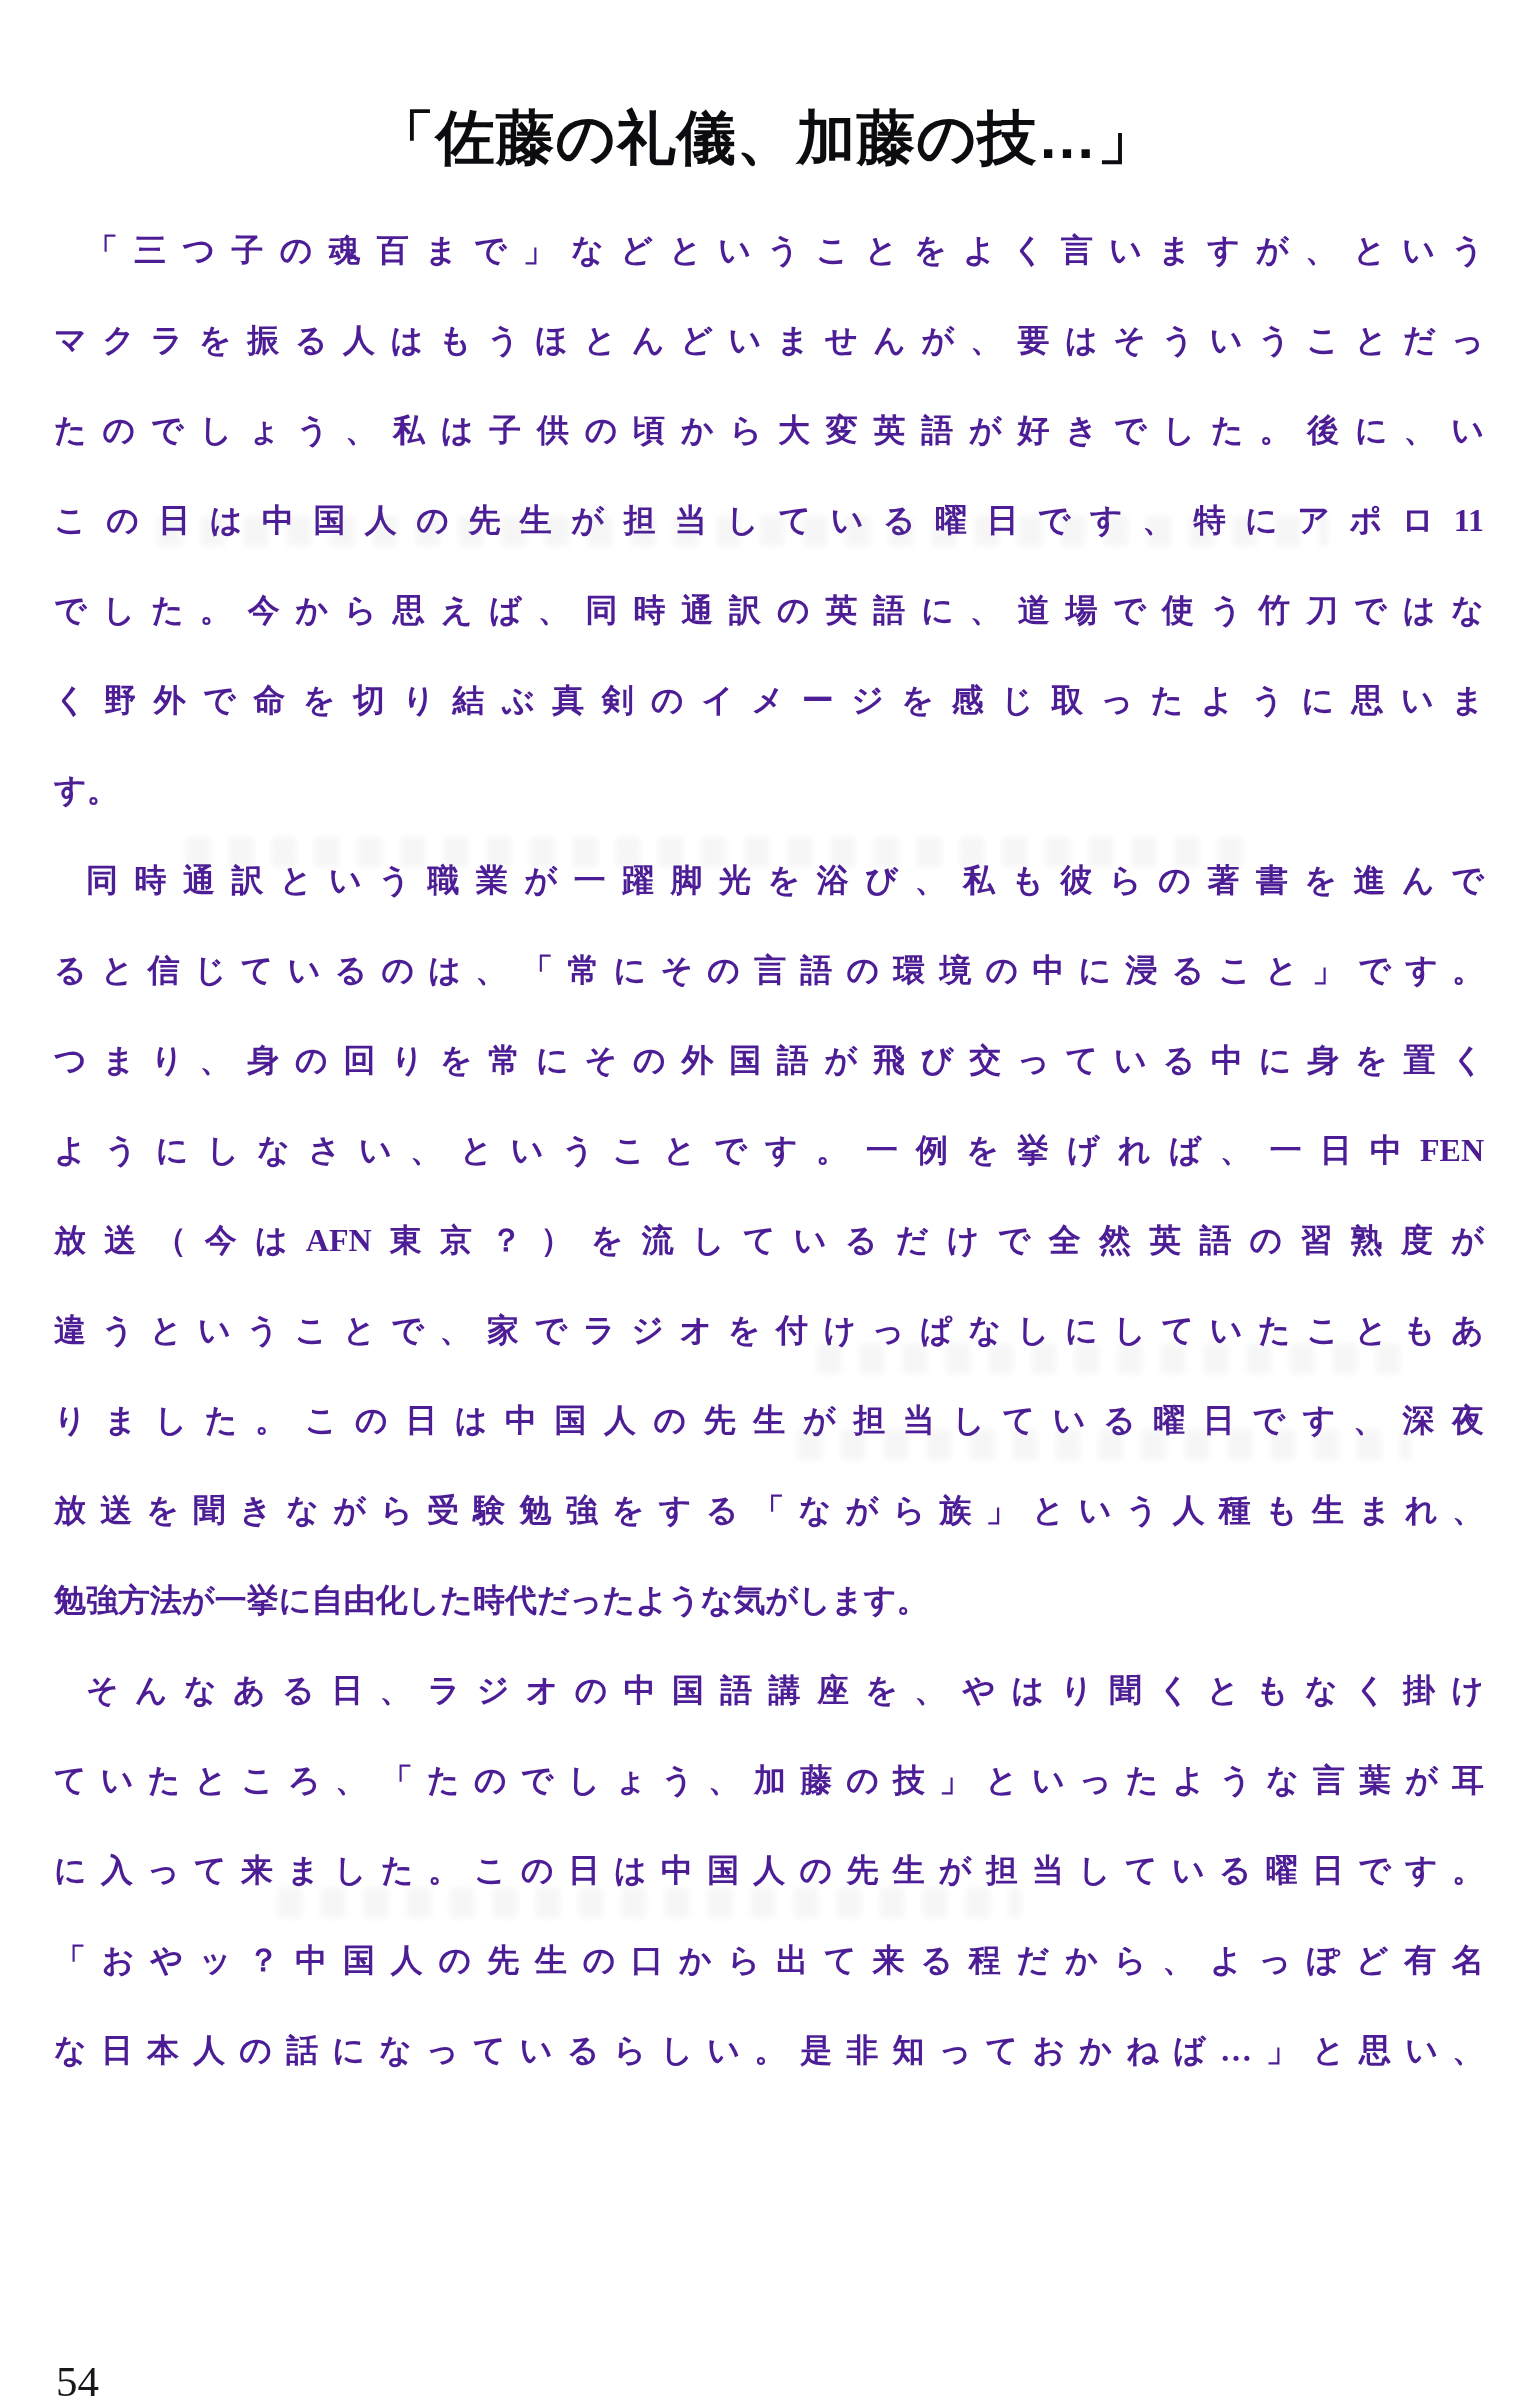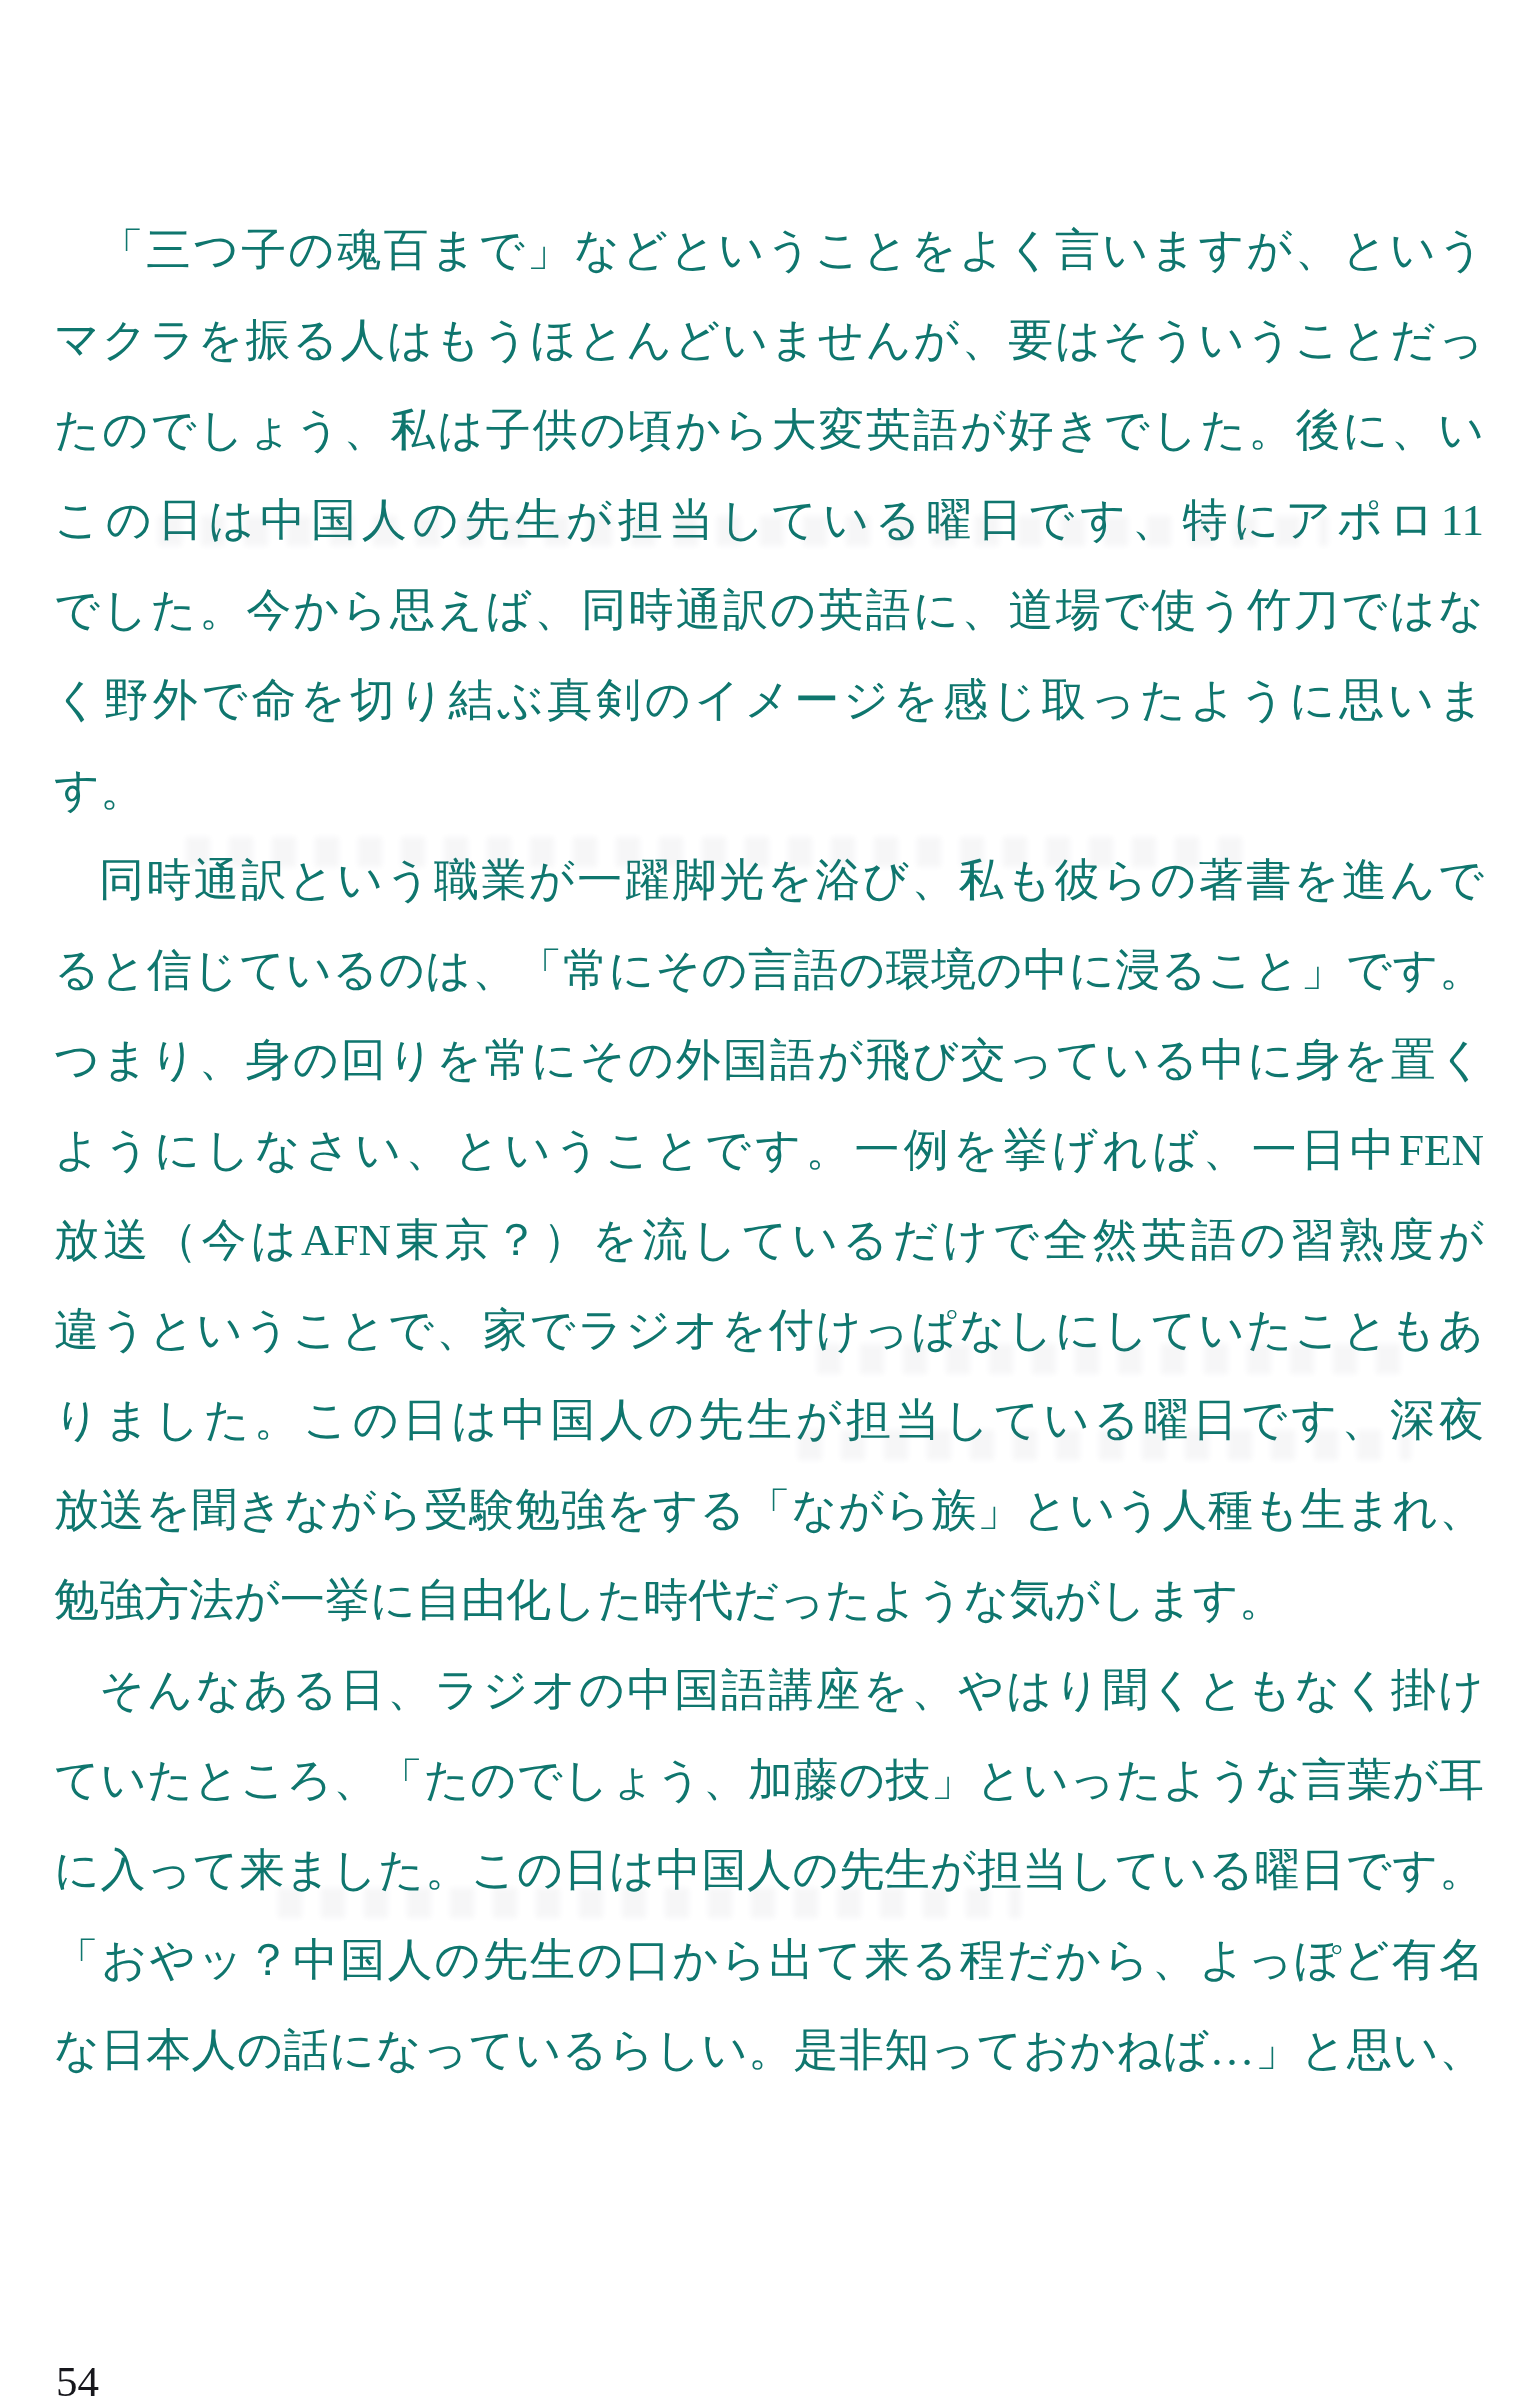--- a/index.html
+++ b/index.html
@@ -36,24 +36,25 @@
   }
   .body-text {
     position: absolute;
     left: 54px;
     top: 205px;
     width: 1430px;
   }
   .line {
     height: 90px;
     line-height: 90px;
-    font-size: 45px;
+    font-size: 32px;
     text-align: justify;
     text-align-last: justify;
-    color: #0f766e;
+    color: #4c1d95;
+    font-weight: bold;
   }
   .line.indent { text-indent: 1em; }
   .line.short  { text-align-last: left; }
   .page-number {
     position: absolute;
     left: 56px;
     top: 2310px;
     font-size: 43px;
     line-height: 59px;
     color: #17171c;
@@ -69,20 +70,21 @@
     filter: blur(2.8px);
     opacity: 0.45;
     pointer-events: none;
   }
 </style>
 </head>
 <body>
 
 <div class="page">
 
+  <h1 class="title">「佐藤の礼儀、加藤の技…」</h1>
 
   <div class="body-text">
     <div class="line indent">「三つ子の魂百まで」などということをよく言いますが、という</div>
     <div class="line">マクラを振る人はもうほとんどいませんが、要はそういうことだっ</div>
     <div class="line">たのでしょう、私は子供の頃から大変英語が好きでした。後に、い</div>
     <div class="line">この日は中国人の先生が担当している曜日です、特にアポロ11</div>
     <div class="line">でした。今から思えば、同時通訳の英語に、道場で使う竹刀ではな</div>
     <div class="line">く野外で命を切り結ぶ真剣のイメージを感じ取ったように思いま</div>
     <div class="line short">す。</div>
     <div class="line indent">同時通訳という職業が一躍脚光を浴び、私も彼らの著書を進んで</div>

